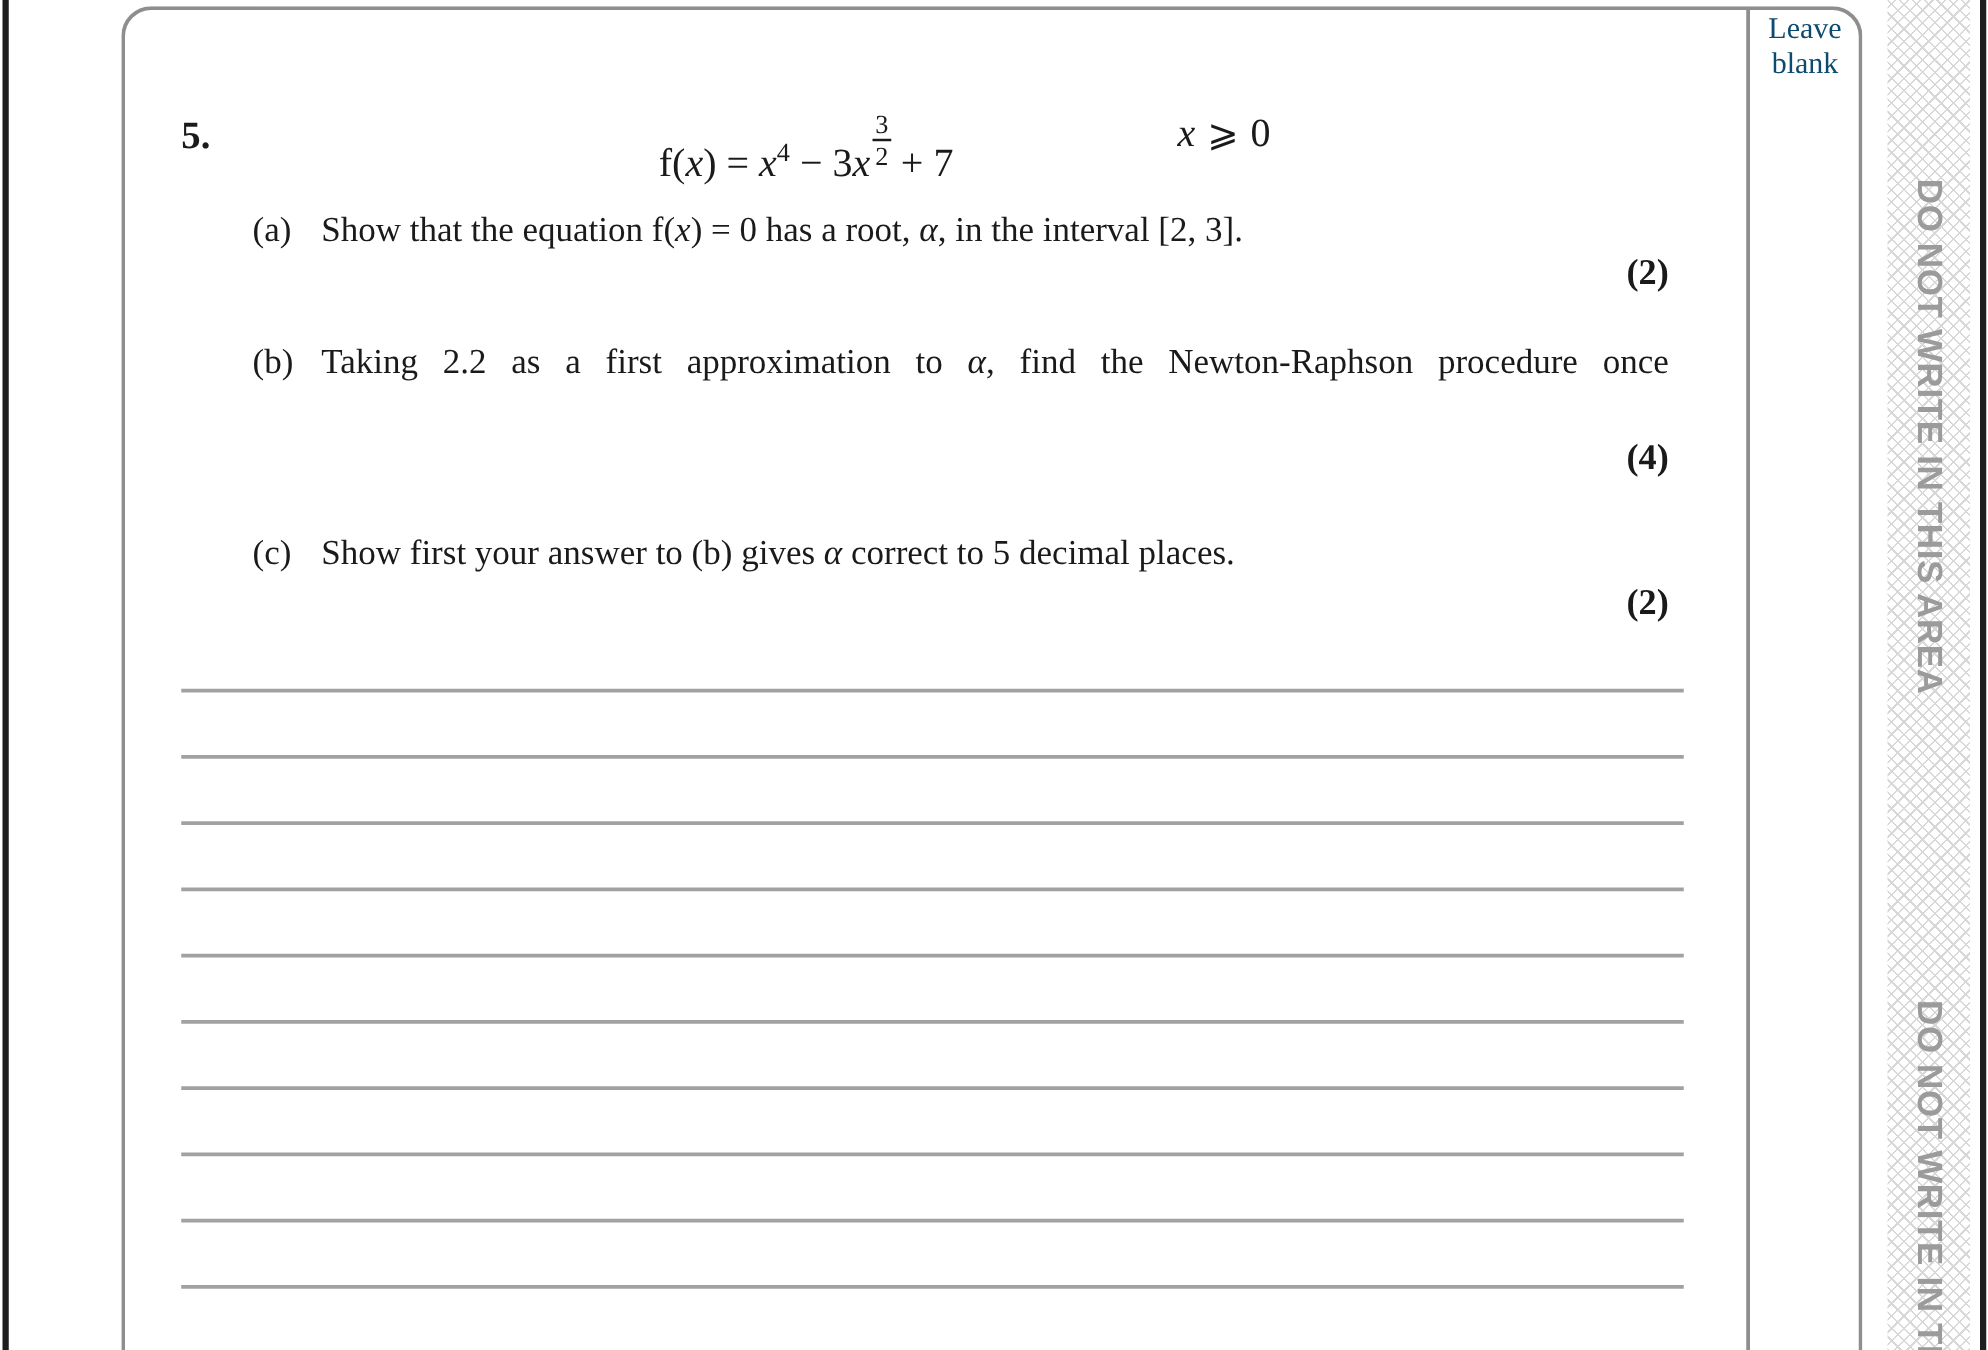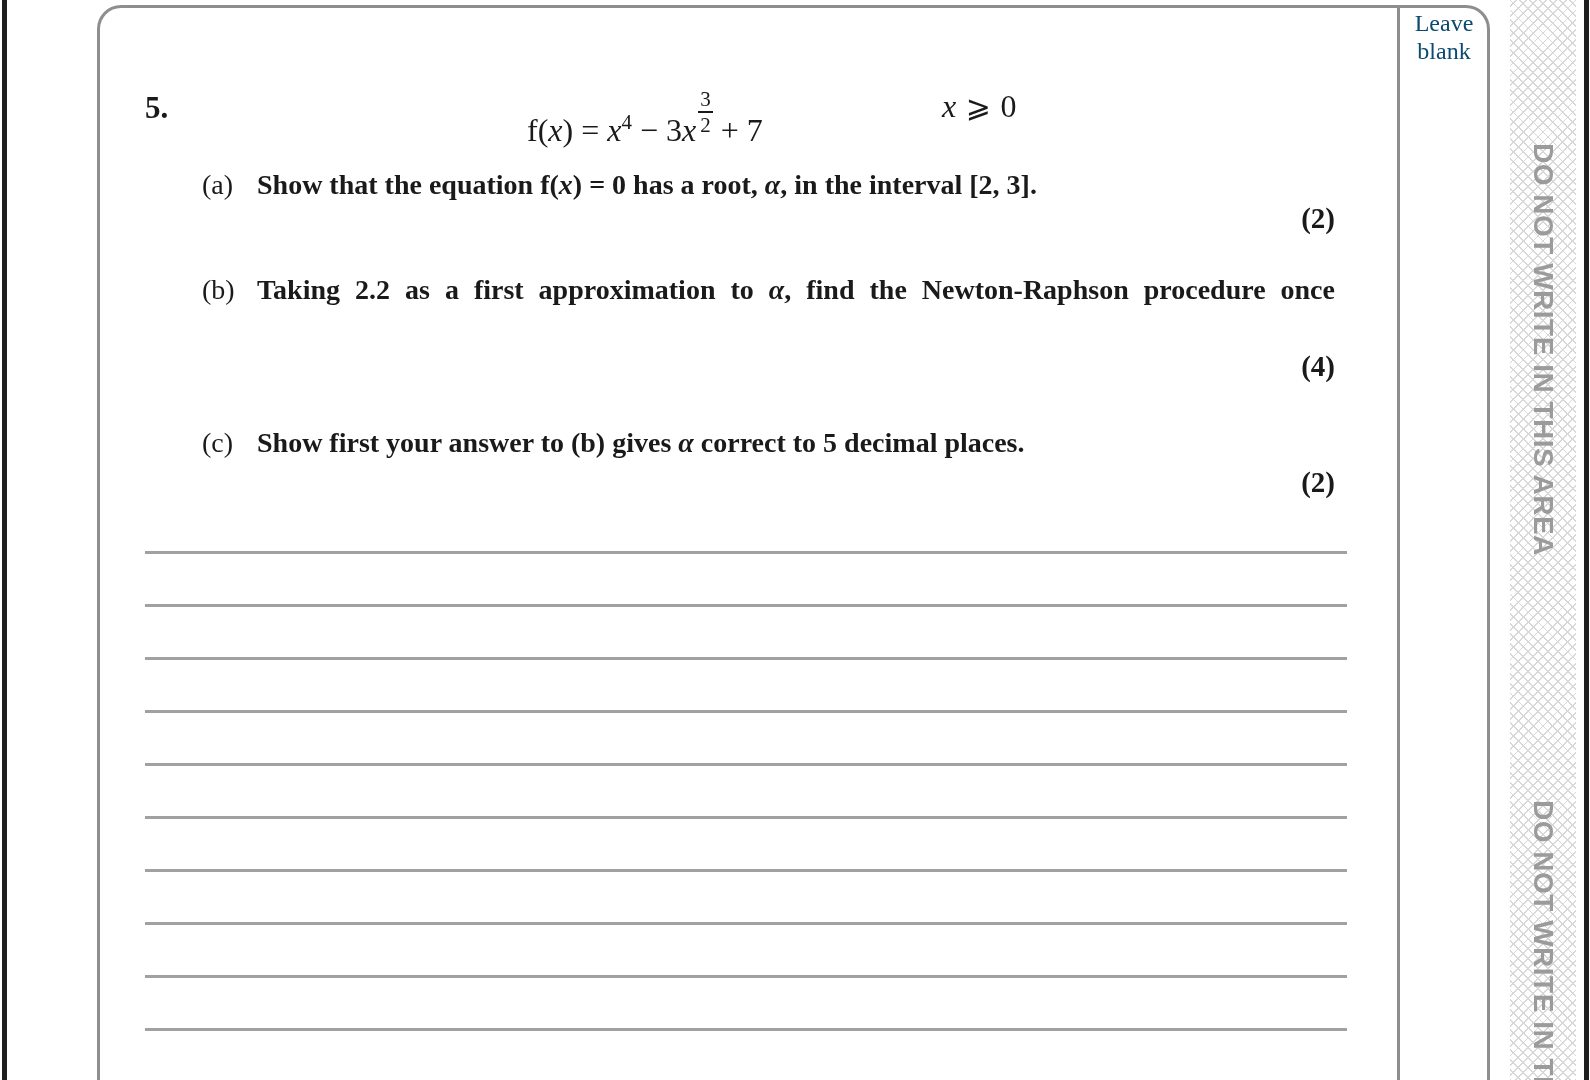--- a/index.html
+++ b/index.html
@@ -55,21 +55,21 @@
     text-align:center;margin-left:2px;
   }
   .frac-num{display:block;border-bottom:2px solid #1a1a1a;padding:0 2px 1px 2px;}
   .frac-den{display:block;padding-top:1px;}
 
   .part{position:absolute;left:202px;width:1133px;font-size:28px;line-height:37px;}
   #part-a{top:166px;}
   #part-b{top:271px;}
   #part-c{top:424px;}
   .plabel{position:absolute;left:0;top:0;}
-  .ptext{margin-left:55px;font-weight:bold;}
+  .ptext{margin-left:55px;}
   .pline.justify{text-align:justify;text-align-last:justify;}
 
   .mark{
     position:absolute;left:202px;width:1133px;text-align:right;
     font-weight:700;font-size:29px;
   }
   #mark-a{top:202px;}
   #mark-b{top:350px;}
   #mark-c{top:466px;}
 

